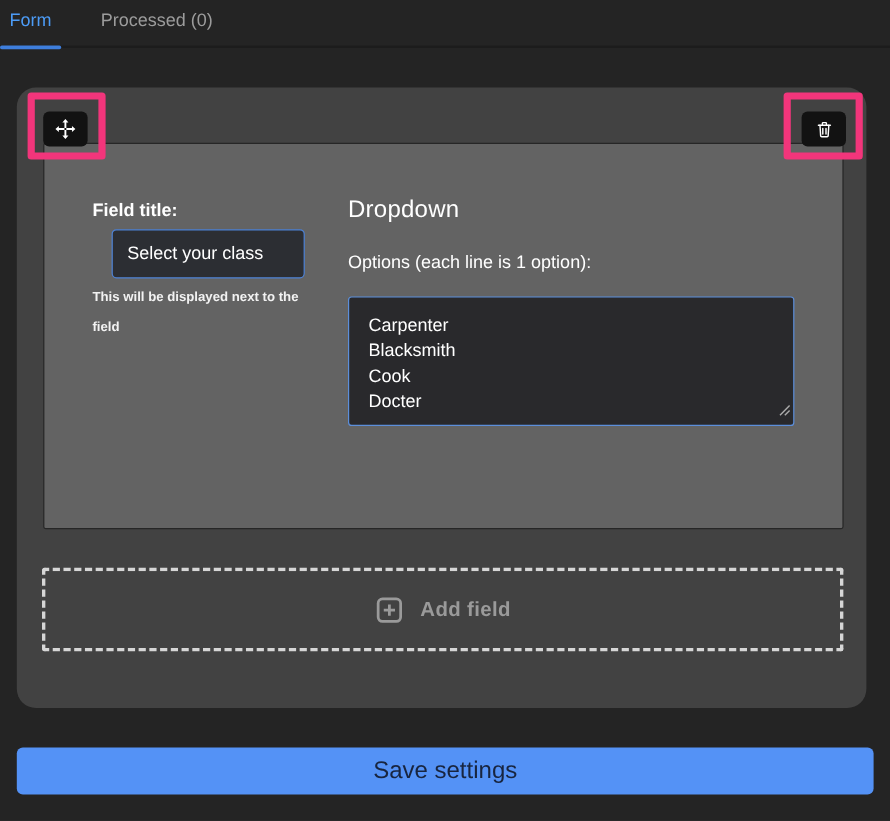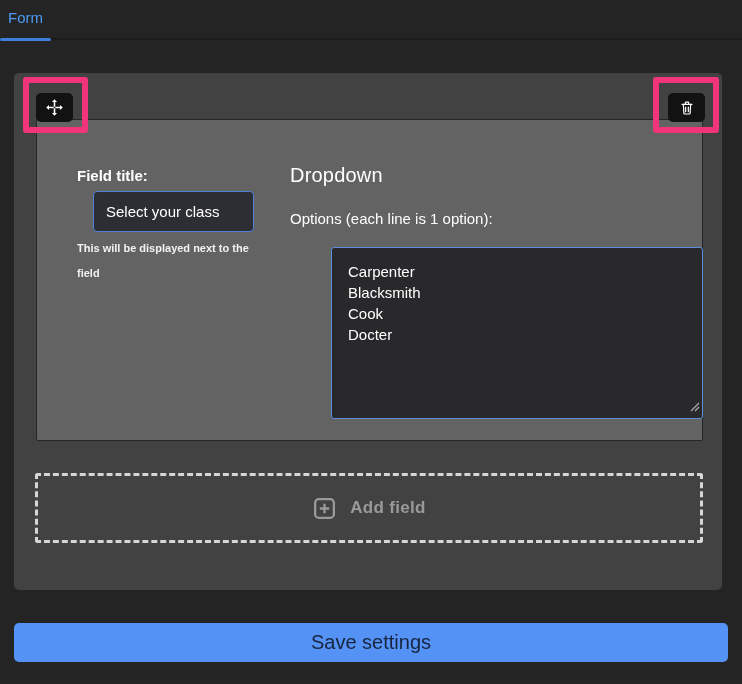--- a/index.html
+++ b/index.html
@@ -34,21 +34,21 @@
     content: "";
     position: absolute; left: 0; right: 0; bottom: -2px; height: 3px;
     background: #3e7edc;
     border-radius: 2px;
   }
 
   
   .panel {
     position: absolute; left: 14px; top: 73px; width: 708px; height: 517px;
     background: #424242;
-    border-radius: 5px;
+    border-radius: 16px;
   }
 
   
   .card {
     position: absolute; left: 22px; top: 46px; width: 667px; height: 322px;
     background: #636363;
     border: 1px solid #262626;
     border-radius: 2px;
   }
 
@@ -104,21 +104,21 @@
     position: absolute; left: 253px; top: 44px;
     font-size: 20px; font-weight: 500; color: #ffffff;
     letter-spacing: 0.2px;
   }
   .options-label {
     position: absolute; left: 253px; top: 90px;
     font-size: 15px; color: #ffffff;
   }
   .textarea-wrap {
     position: absolute; left: 253px; top: 127px;
-    width: 372px; height: 172px; margin-left: 41px;
+    width: 372px; height: 108px;
   }
   .options-textarea {
     width: 100%; height: 100%;
     background: #29292c;
     border: 1.5px solid #5c8fdb;
     border-radius: 3px;
     color: #ffffff;
     font-size: 15px;
     line-height: 21px;
     font-family: "Liberation Sans", "DejaVu Sans", sans-serif;
@@ -161,20 +161,21 @@
     font-family: "Liberation Sans", "DejaVu Sans", sans-serif;
     cursor: pointer;
     display: flex; align-items: center; justify-content: center;
   }
 </style>
 </head>
 <body>
 
 <div class="tabbar">
   <div class="tab active">Form</div>
+  <div class="tab">Processed (0)</div>
 </div>
 
 <div class="panel">
 
   <div class="icon-btn move">
     <span style="display:flex">
       <svg width="19" height="19" viewBox="0 0 24 24" fill="#ffffff">
         <path d="M12 1.5l3.2 3.6h-2.2v5.9h-2V5.1H8.8L12 1.5z"></path>
         <path d="M12 22.5l-3.2-3.6h2.2V13h2v5.9h2.2L12 22.5z"></path>
         <path d="M1.5 12l3.6-3.2v2.2H11v2H5.1v2.2L1.5 12z"></path>

